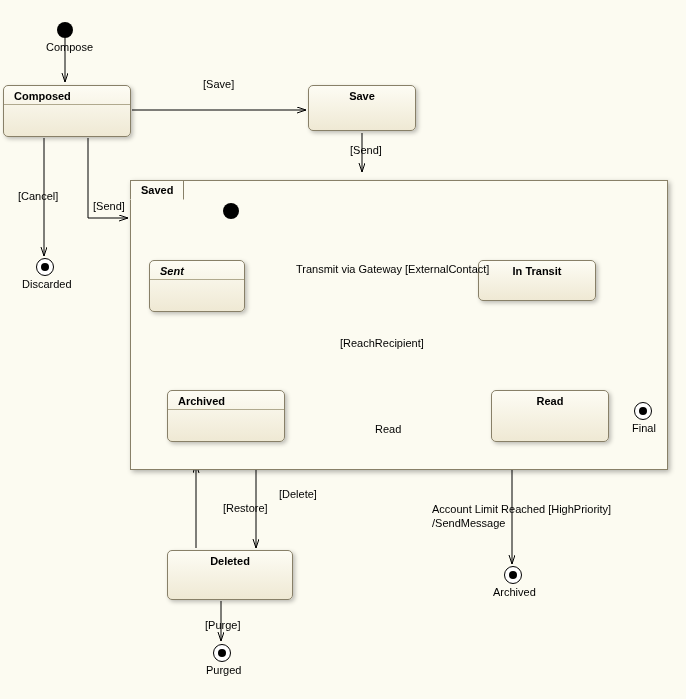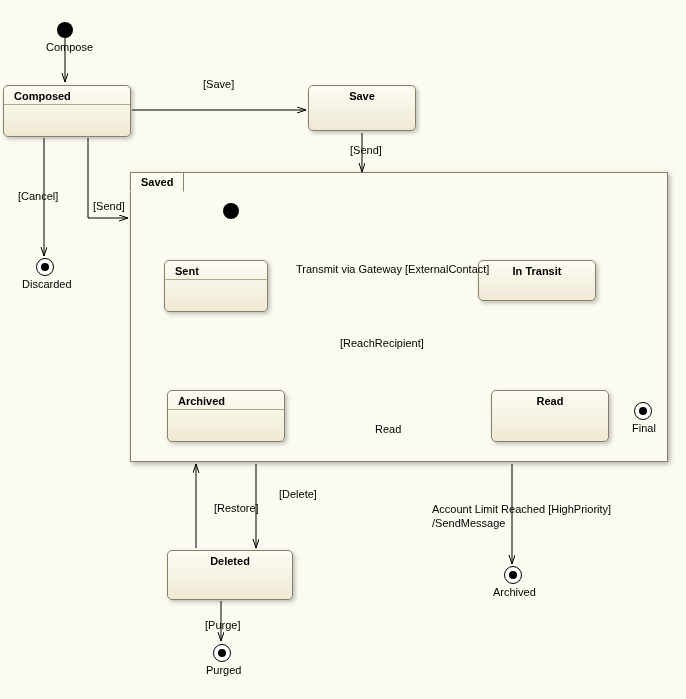--- a/index.html
+++ b/index.html
@@ -140,27 +140,27 @@
 
   <div class="label" style="left:350px; top:144px;">[Send]</div>
 
   <div class="label" style="left:18px; top:190px;">[Cancel]</div>
 
   <div class="label" style="left:93px; top:200px;">[Send]</div>
 
   <div class="final" style="left:36px; top:258px;"></div>
   <div class="label" style="left:22px; top:278px;">Discarded</div>
 
-  <div class="big-state" style="left:130px; top:172px; width:536px; height:288px;">
+  <div class="big-state" style="left:130px; top:180px; width:536px; height:288px;">
     <div class="tab">Saved</div>
   </div>
 
   <div class="initial" style="left:223px; top:203px;"></div>
 
-  <div class="state" style="left:164px; top:260px; width:104px; height:52px;">
+  <div class="state" style="left:149px; top:260px; width:96px; height:52px;font-style:italic;">
     <span class="title">Sent</span>
   </div>
 
   <div class="state" style="left:478px; top:260px; width:118px; height:41px;">
     <span class="title" style="text-align:center; border-bottom:none;">In Transit</span>
   </div>
 
   <div class="label" style="left:296px; top:263px;">Transmit via Gateway [ExternalContact]</div>
 
   <div class="label" style="left:340px; top:337px;">[ReachRecipient]</div>
@@ -171,21 +171,21 @@
 
   <div class="state" style="left:491px; top:390px; width:118px; height:52px;">
     <span class="title" style="text-align:center; border-bottom:none;">Read</span>
   </div>
 
   <div class="label" style="left:375px; top:423px;">Read</div>
 
   <div class="final" style="left:634px; top:402px;"></div>
   <div class="label" style="left:632px; top:422px;">Final</div>
 
-  <div class="label" style="left:170px; top:502px;padding-left:44px;">[Restore]</div>
+  <div class="label" style="left:179px; top:502px;padding-left:44px;">[Restore]</div>
   <div class="label" style="left:240px; top:488px;padding-left:39px;">[Delete]</div>
 
   <div class="state" style="left:167px; top:550px; width:126px; height:50px;">
     <span class="title" style="text-align:center; border-bottom:none;">Deleted</span>
   </div>
 
   <div class="label" style="left:205px; top:610px;margin-top:9px;">[Purge]</div>
 
   <div class="final" style="left:213px; top:644px;"></div>
   <div class="label" style="left:206px; top:664px;">Purged</div>

